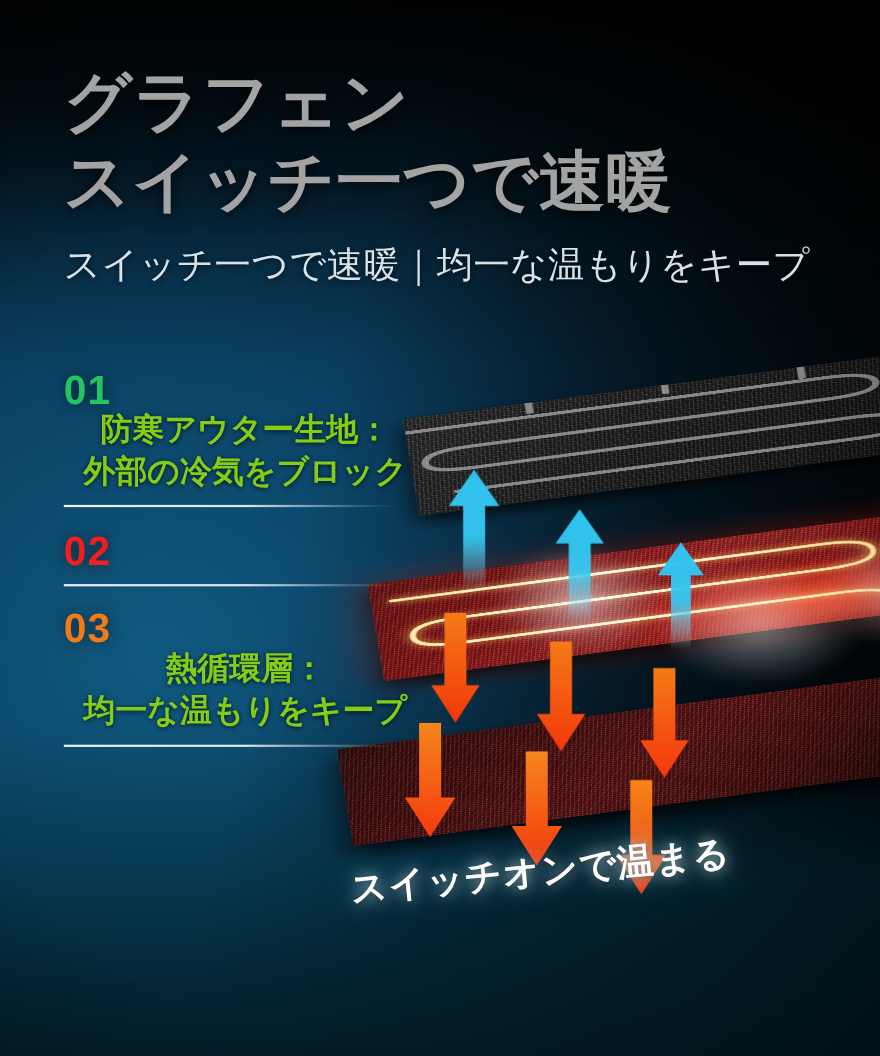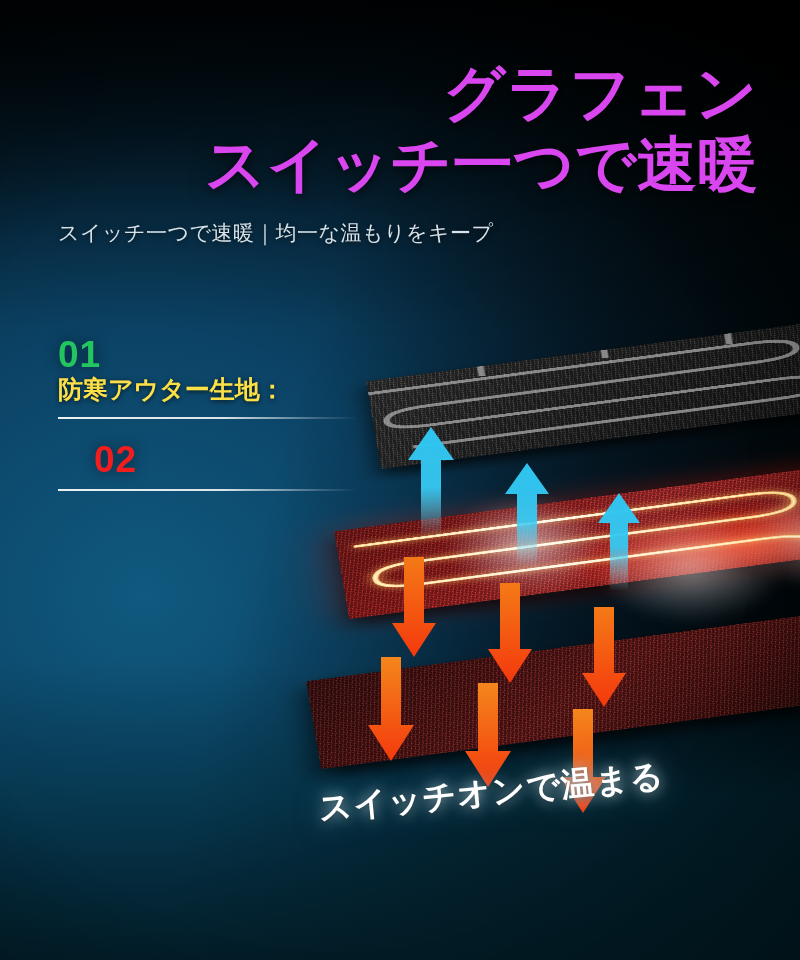--- a/index.html
+++ b/index.html
@@ -37,57 +37,57 @@
     background:linear-gradient(180deg, rgba(3,40,55,0) 0%, rgba(3,45,60,.55) 45%, rgba(2,27,36,.9) 100%);
   }
   .bg-vig{
     position:absolute; inset:0;
     background:radial-gradient(130% 110% at 42% 55%, rgba(0,0,0,0) 40%, rgba(0,0,0,.55) 86%, rgba(0,0,0,.85) 100%);
   }
 
   
   .head-block{ position:absolute; left:58px; top:58px; width:700px; }
   .h-line{
-    color:#d946ef;
+    color:#a3a3a3;
     font-size:61px;
     line-height:1.18;
     font-weight:700;
     letter-spacing:.5px;
     text-shadow:0 2px 10px rgba(0,0,0,.65), 0 0 26px rgba(0,0,0,.45);
     white-space:nowrap;
-    text-align:right;
   }
   .h-line.two{ font-size:60px; }
   .subhead{
     margin-top:18px;
     color:#d7e3e8;
-    font-size:21px;
+    font-size:33px;
     font-weight:400;
     letter-spacing:.5px;
     white-space:nowrap;
     text-shadow:0 1px 6px rgba(0,0,0,.7);
   }
 
   
   .features{ position:absolute; left:58px; top:336px; width:330px; }
   .feat{ position:relative; margin-bottom:12px; }
   .feat-num{
     font-size:37px;
     font-weight:700;
     line-height:1.0;
     letter-spacing:1px;
     text-shadow:0 0 14px rgba(0,0,0,.55);
   }
   .feat-line{
-    color:#fde047;
-    font-size:25px;
+    color:#84cc16;
+    font-size:29px;
     line-height:1.30;
     font-weight:700;
     white-space:nowrap;
     text-shadow:0 1px 5px rgba(0,0,0,.75);
+    text-align:center;
   }
   .feat-line.indent{ padding-left:6px; }
   .divider{
     margin-top:11px;
     height:2px; width:300px;
     background:linear-gradient(90deg, rgba(255,255,255,.92) 0%, rgba(255,255,255,.85) 55%, rgba(255,255,255,.18) 88%, rgba(255,255,255,0) 100%);
   }
   #feat-1 .feat-num{ color:#2bc4f2; }
   #feat-2 .feat-num{ color:#f41d1d; }
   #feat-3 .feat-num{ color:#f47a16; }
@@ -346,25 +346,32 @@
     <div class="h-line one">グラフェン</div>
     <div class="h-line two">スイッチ一つで速暖</div>
     <div class="subhead">スイッチ一つで速暖｜均一な温もりをキープ</div>
   </div>
 
   <div class="features">
 
     <div class="feat" id="feat-1">
       <div class="feat-num" style="color: #22c55e;">01</div>
       <div class="feat-line">防寒アウター生地：</div>
+      <div class="feat-line">外部の冷気をブロック</div>
       <div class="divider"></div>
     </div>
 
     <div class="feat" id="feat-2">
-      <div class="feat-num" style="color: rgb(244, 29, 29); margin-left: 36px;">02</div>
+      <div class="feat-num" style="color: rgb(244, 29, 29);">02</div>
       <div class="divider"></div>
     </div>
 
+    <div class="feat" id="feat-3">
+      <div class="feat-num" style="color: rgb(244, 122, 22);">03</div>
+      <div class="feat-line">熱循環層：</div>
+      <div class="feat-line">均一な温もりをキープ</div>
+      <div class="divider"></div>
+    </div>
   </div>
 
   <div class="caption">スイッチオンで温まる</div>
 
 </div>
 
 </body></html>

